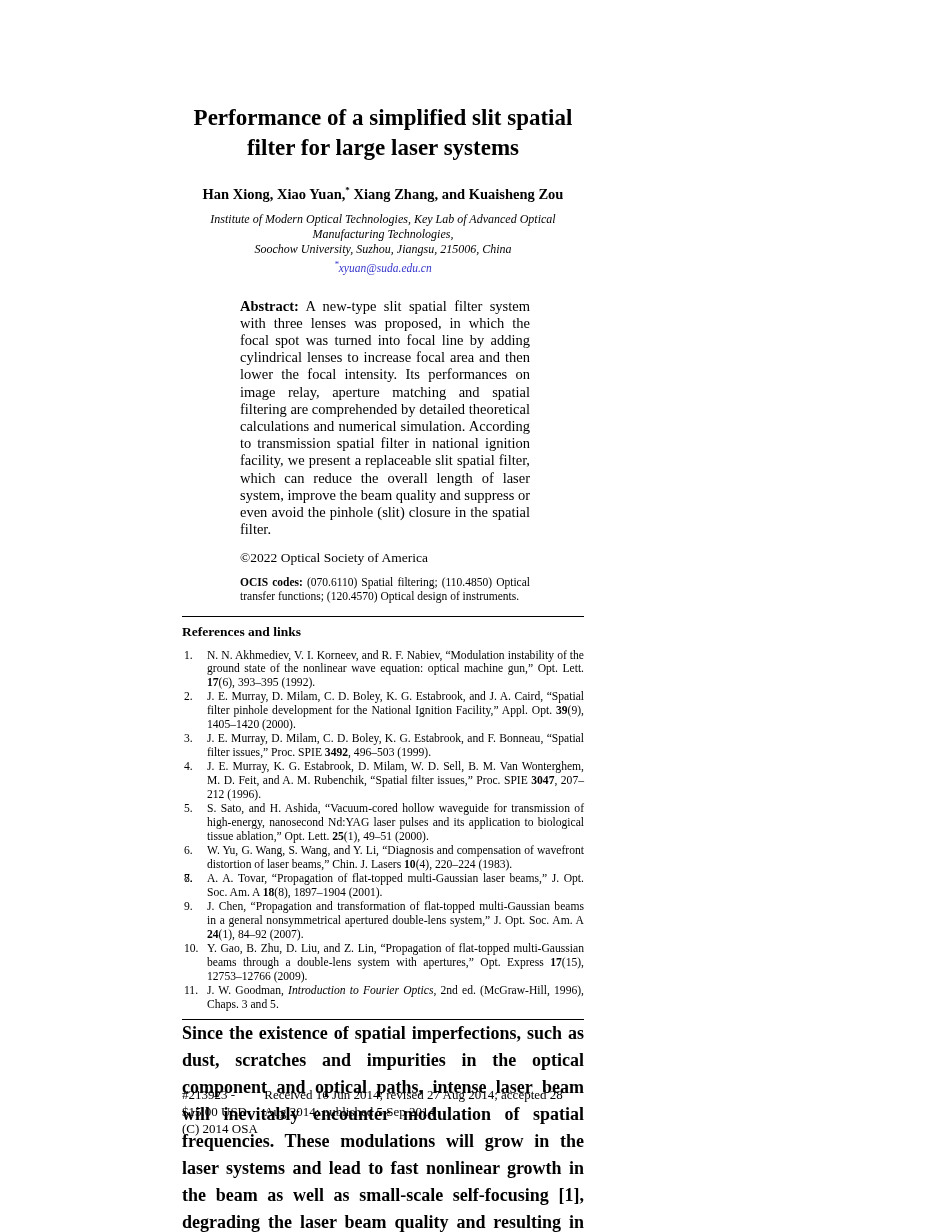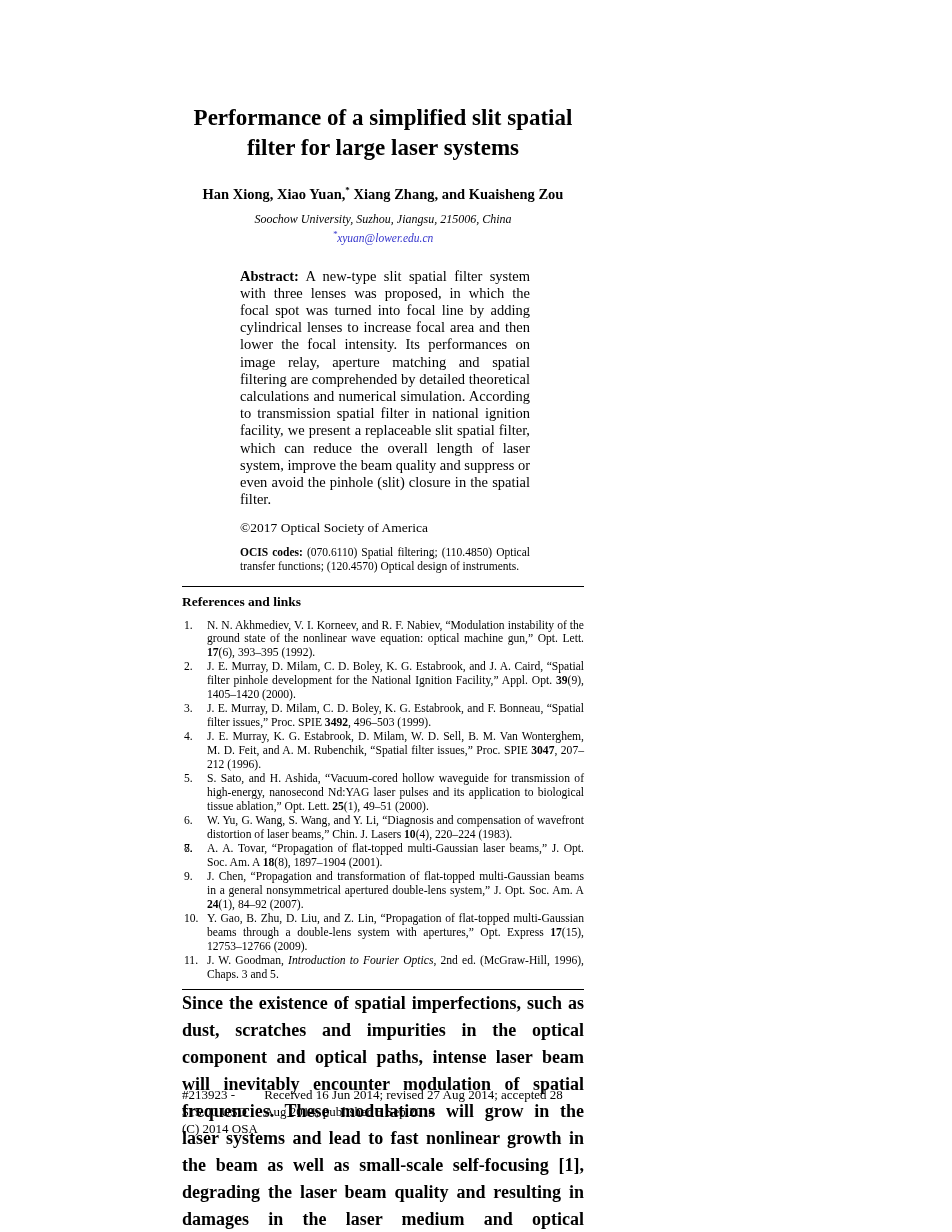--- a/index.html
+++ b/index.html
@@ -86,28 +86,29 @@
 </head>
 <body>
 
 <div class="page">
 
   <h1 class="title">Performance of a simplified slit spatial filter for large laser systems</h1>
 
   <div class="authors"><span>Han Xiong, Xiao Yuan,</span><sup>*</sup><span> Xiang Zhang, and Kuaisheng Zou</span></div>
 
   <div class="affiliation">
+    <div>Institute of Modern Optical Technologies, Key Lab of Advanced Optical Manufacturing Technologies,</div>
     <div>Soochow University, Suzhou, Jiangsu, 215006, China</div>
   </div>
 
-  <div class="email-line"><a href="#" class="email-link"><sup>*</sup><span>xyuan@lower.edu.cn</span></a></div>
+  <div class="email-line"><a href="#" class="email-link"><sup>*</sup><span>xyuan@suda.edu.cn</span></a></div>
 
   <div class="abstract-block">
     <p class="abstract"><span class="seg-bold">Abstract:</span><span> A new-type slit spatial filter system with three lenses was proposed, in which the focal spot was turned into focal line by adding cylindrical lenses to increase focal area and then lower the focal intensity. Its performances on image relay, aperture matching and spatial filtering are comprehended by detailed theoretical calculations and numerical simulation. According to transmission spatial filter in national ignition facility, we present a replaceable slit spatial filter, which can reduce the overall length of laser system, improve the beam quality and suppress or even avoid the pinhole (slit) closure in the spatial filter.</span></p>
-    <p class="copyright">©2017 Optical Society of America</p>
+    <p class="copyright">©2022 Optical Society of America</p>
     <p class="ocis"><span class="seg-bold">OCIS codes:</span><span> (070.6110) Spatial filtering; (110.4850) Optical transfer functions; (120.4570) Optical design of instruments.</span></p>
   </div>
 
   <hr class="rule rule-top">
 
   <h2 class="refs-heading">References and links</h2>
 
   <div class="refs">
       <div class="ref-item"><span class="ref-num">1.</span><span>N. N. Akhmediev, V. I. Korneev, and R. F. Nabiev, “Modulation instability of the ground state of the nonlinear wave equation: optical machine gun,” Opt. Lett. </span><span class="seg-bold">17</span><span>(6), 393–395 (1992).</span></div>
       <div class="ref-item"><span class="ref-num">2.</span><span>J. E. Murray, D. Milam, C. D. Boley, K. G. Estabrook, and J. A. Caird, “Spatial filter pinhole development for the National Ignition Facility,” Appl. Opt. </span><span class="seg-bold">39</span><span>(9), 1405–1420 (2000).</span></div>

